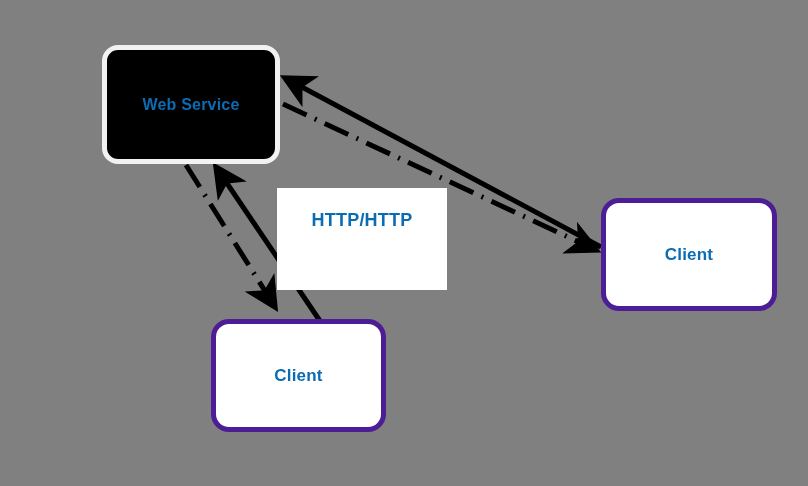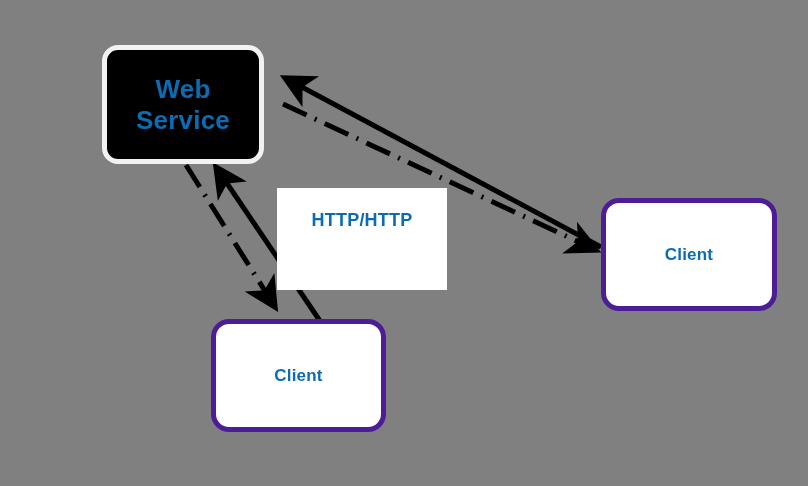--- a/index.html
+++ b/index.html
@@ -32,27 +32,27 @@
     display: flex;
     align-items: center;
     justify-content: center;
     text-align: center;
     font-weight: bold;
     letter-spacing: 0.2px;
   }
   .node-service {
     left: 102px;
     top: 45px;
-    width: 162px;
+    width: 178px;
     height: 119px;
     background: #000000;
     border: 5px solid #f2f2f2;
     border-radius: 16px;
     color: #0b6cb3;
-    font-size: 26px;
+    font-size: 16px;
   }
   .node-client {
     background: #ffffff;
     border: 5px solid #4c1d95;
     border-radius: 18px;
     color: #0b6cb3;
     font-size: 17px;
   }
   .node-client-right {
     left: 601px;

